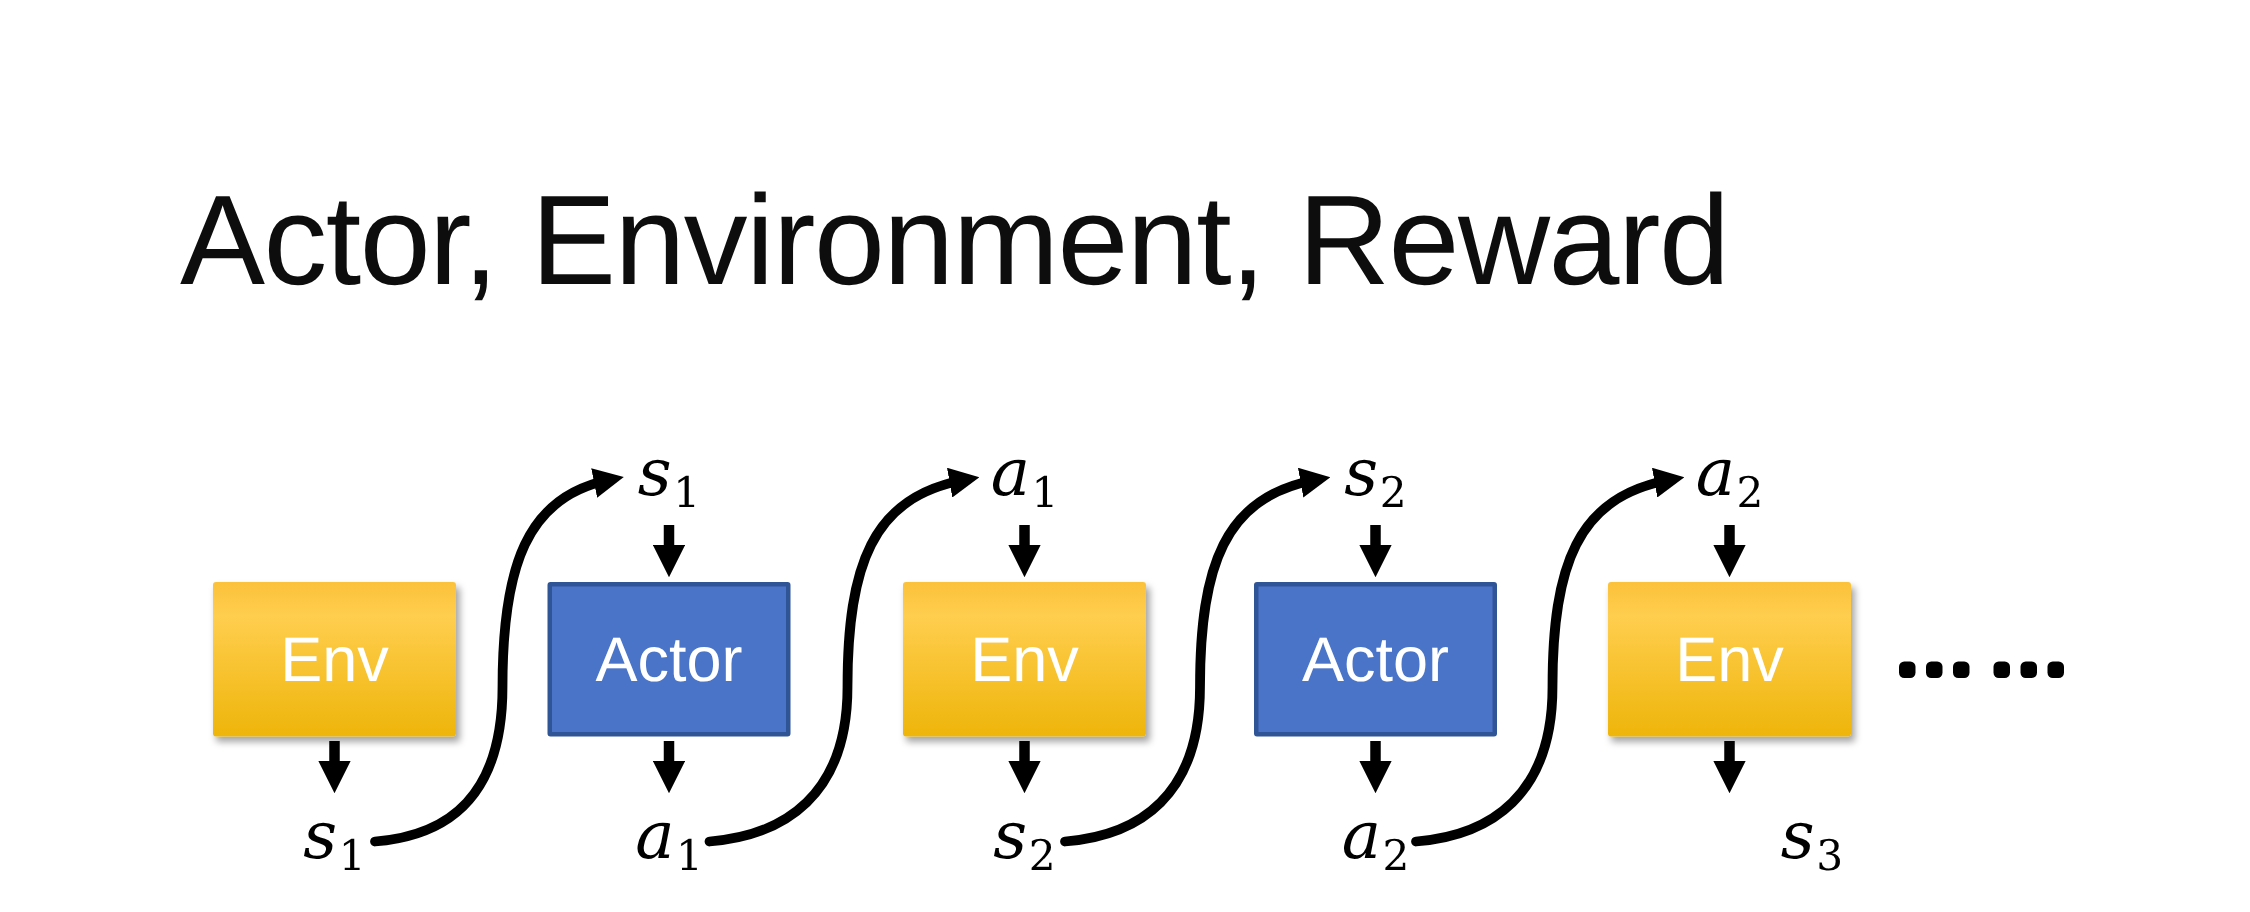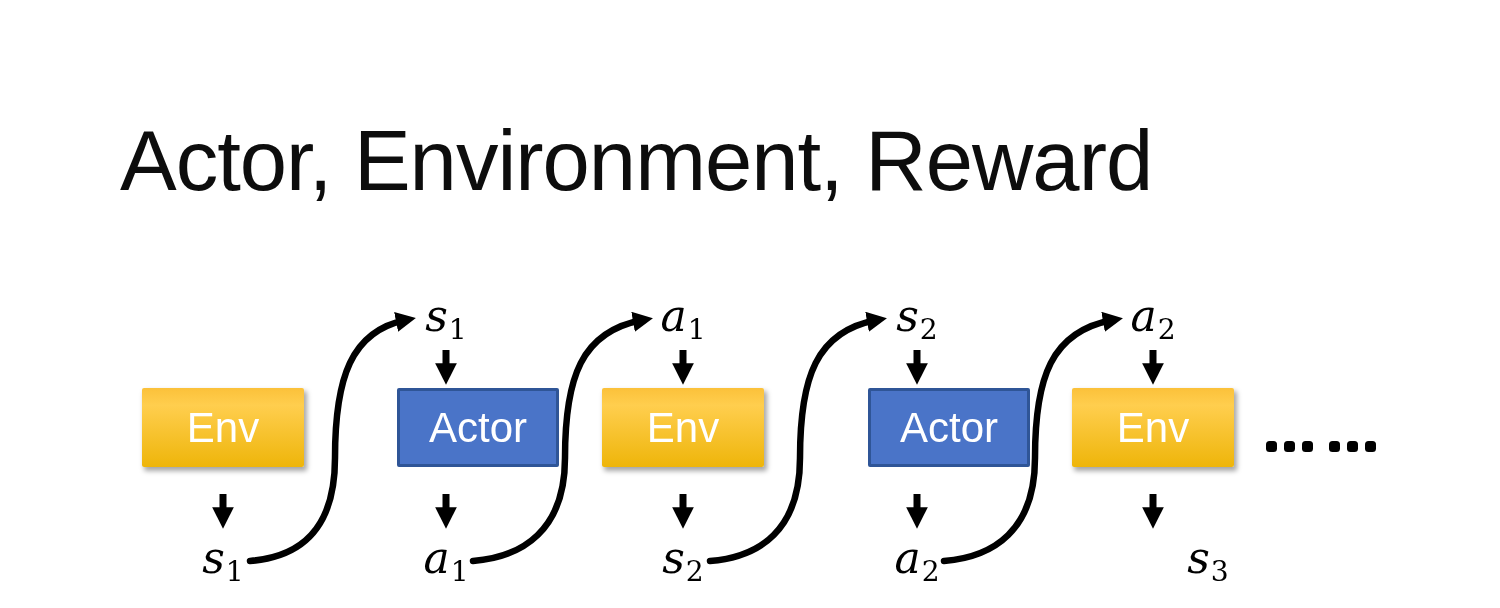--- a/index.html
+++ b/index.html
@@ -19,37 +19,36 @@
     font-weight: 300;
     letter-spacing: -1px;
     color: var(--title-color, #0d0d0d);
     line-height: 1.0;
     white-space: nowrap;
   }
   .box {
     position: absolute;
     top: 388px;
     width: 162px;
-    height: 79px;
+    height: 103px;
     display: flex;
     align-items: center;
     justify-content: center;
     font-size: 42px;
     color: var(--box-text, #fff);
     box-sizing: border-box;
     border-radius: 2px;
   }
   .box.env {
     background: linear-gradient(180deg, var(--env-top, #FBC13A) 0%, var(--env-mid, #FFCE4E) 22%, var(--env-bottom, #EEB50A) 100%);
     box-shadow: 2.5px 3.5px 5px rgba(0,0,0,0.35);
   }
   .box.actor {
     background: var(--actor-fill, #4A74C8);
     border: 3px solid var(--actor-border, #2F5597);
-    margin-left: 32px;
   }
   .mathvar {
     position: absolute;
     transform: translateX(-50%);
     font-family: "DejaVu Serif", "Liberation Serif", serif;
     font-style: italic;
     font-size: 44px;
     color: #000;
     line-height: 1.0;
     white-space: nowrap;

